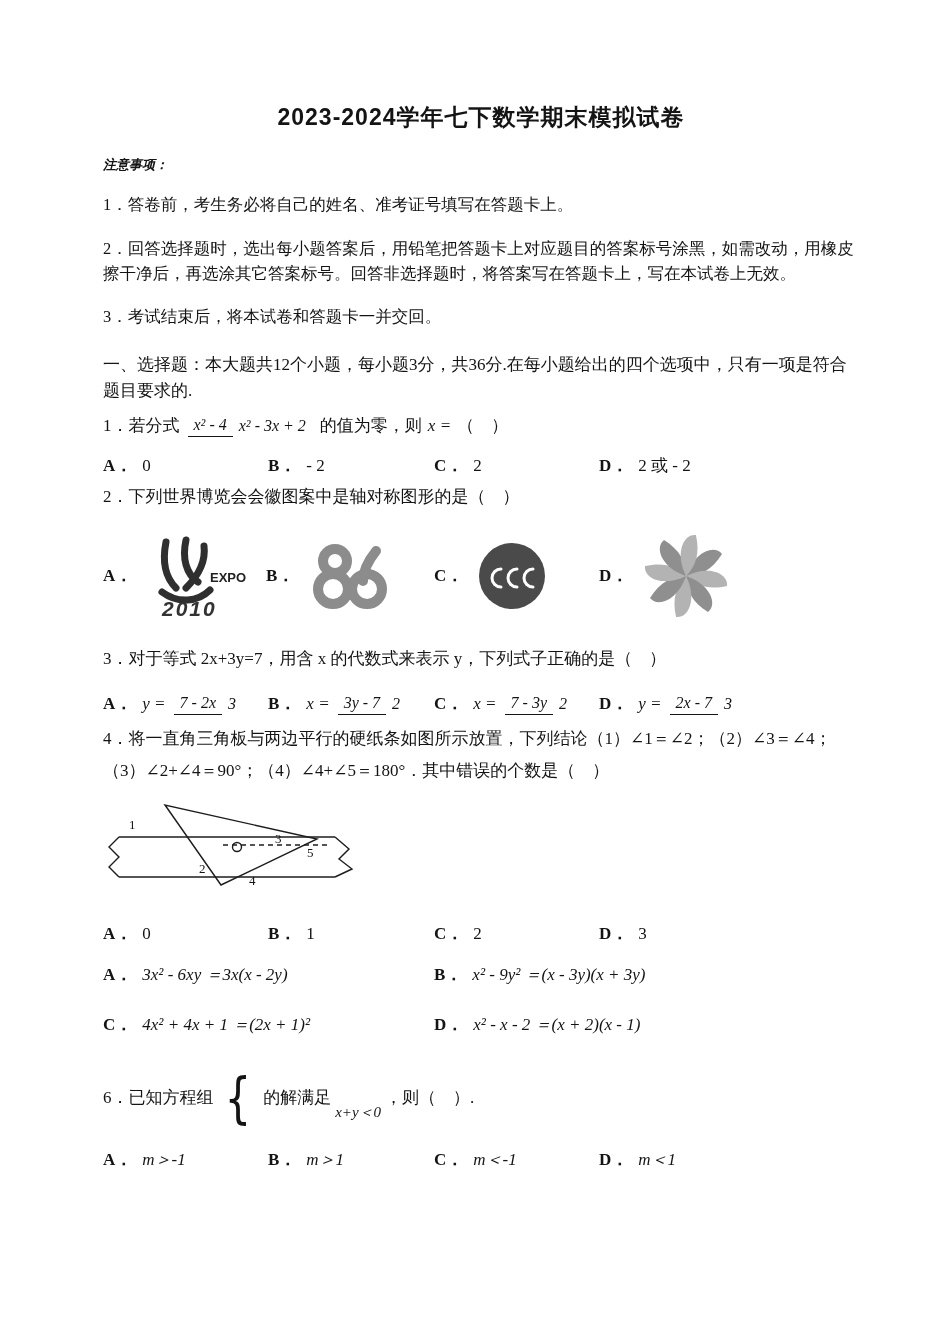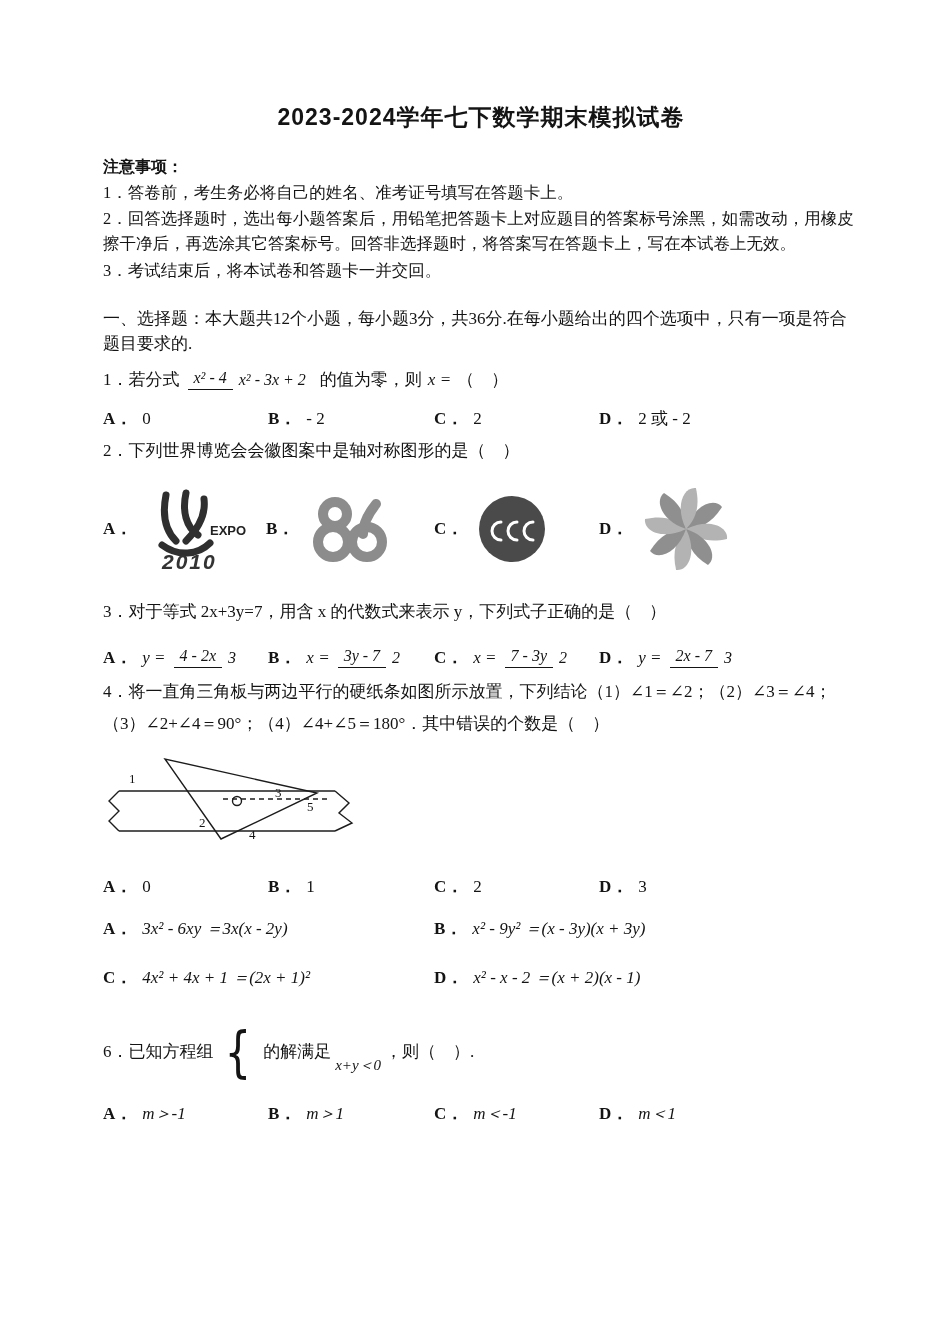--- a/index.html
+++ b/index.html
@@ -8,22 +8,22 @@
     width: 840px; height: 1344px; margin: 0 auto; background:#fff; color:#141414;
     font-family: "Liberation Serif", "DejaVu Serif", serif;
     font-size: 17px; line-height: 1.5;
     padding: 100px 36px 30px 48px; position: relative; overflow: hidden;
   }
   .title {
     text-align: center; font-size: 23px; font-weight: 700;
     font-family: "Liberation Sans", "DejaVu Sans", sans-serif;
     margin: 0 0 20px 0; letter-spacing: 1px;
   }
-  .notice-heading { font-weight: 700; font-size: 16px; }
-  .notice-line { font-size: 16.5px; margin: 2px 0; font-family: Liberation Serif, serif; }
+  .notice-heading { font-weight: 700; font-size: 13px; font-style: italic; }
+  .notice-line { font-size: 16.5px; margin: 19px 0; font-family: Liberation Serif, serif; }
   .section-heading { margin: 22px 0 10px 0; font-size: 17px; }
   .question { margin-top: 2px; }
   .q-line { display: flex; align-items: center; flex-wrap: wrap; }
   .math { font-style: italic; font-family: "Liberation Serif", serif; }
   .frac { display: inline-flex; flex-direction: row; align-items: center;
           vertical-align: middle; margin: 0 8px; font-style: italic; font-size: 16px; line-height: 1.25; }
   .frac .num { padding: 0 6px 1px 6px; border-bottom: 1.4px solid #141414; white-space: nowrap; }
   .frac .den { padding: 1px 6px 0 6px; white-space: nowrap; }
   .opt-row { display: grid; grid-template-columns: 165px 166px 165px auto; margin: 14px 0 6px 0; align-items: center; }
   .opt { display: flex; align-items: center; white-space: nowrap; }
@@ -163,21 +163,21 @@
     </div>
   </div>
 
   <div class="question">
     <div>3．对于等式 2x+3y=7，用含 x 的代数式来表示 y，下列式子正确的是（　）</div>
     <div class="opt-row" style="margin-top:20px;">
       <div class="opt">
         <b class="okey">A．</b>
         <span class="math">y =</span>
         <span class="frac">
-            <span class="num">4 - 2x</span>
+            <span class="num">7 - 2x</span>
             <span class="den">3</span>
           </span>
       </div>
       <div class="opt">
         <b class="okey">B．</b>
         <span class="math">x =</span>
         <span class="frac">
             <span class="num">3y - 7</span>
             <span class="den">2</span>
           </span>

